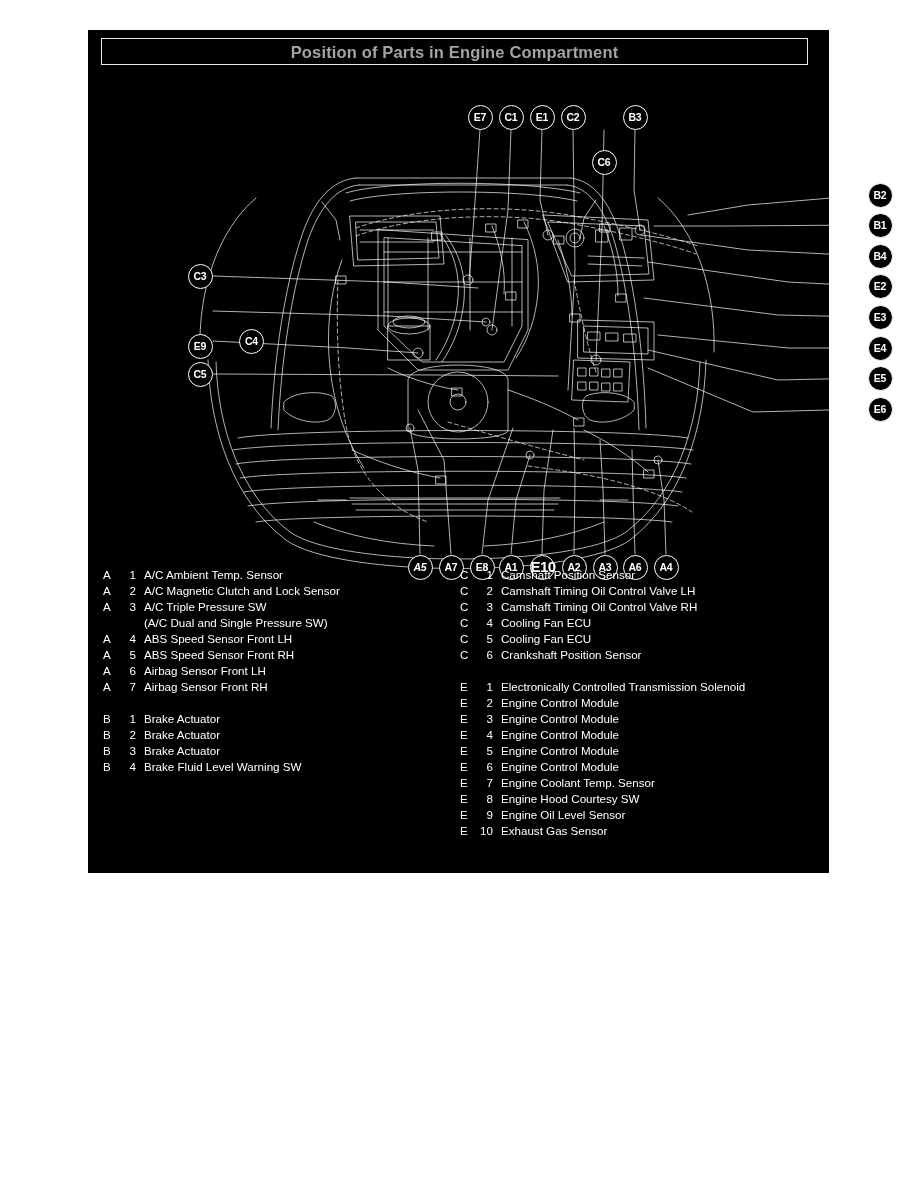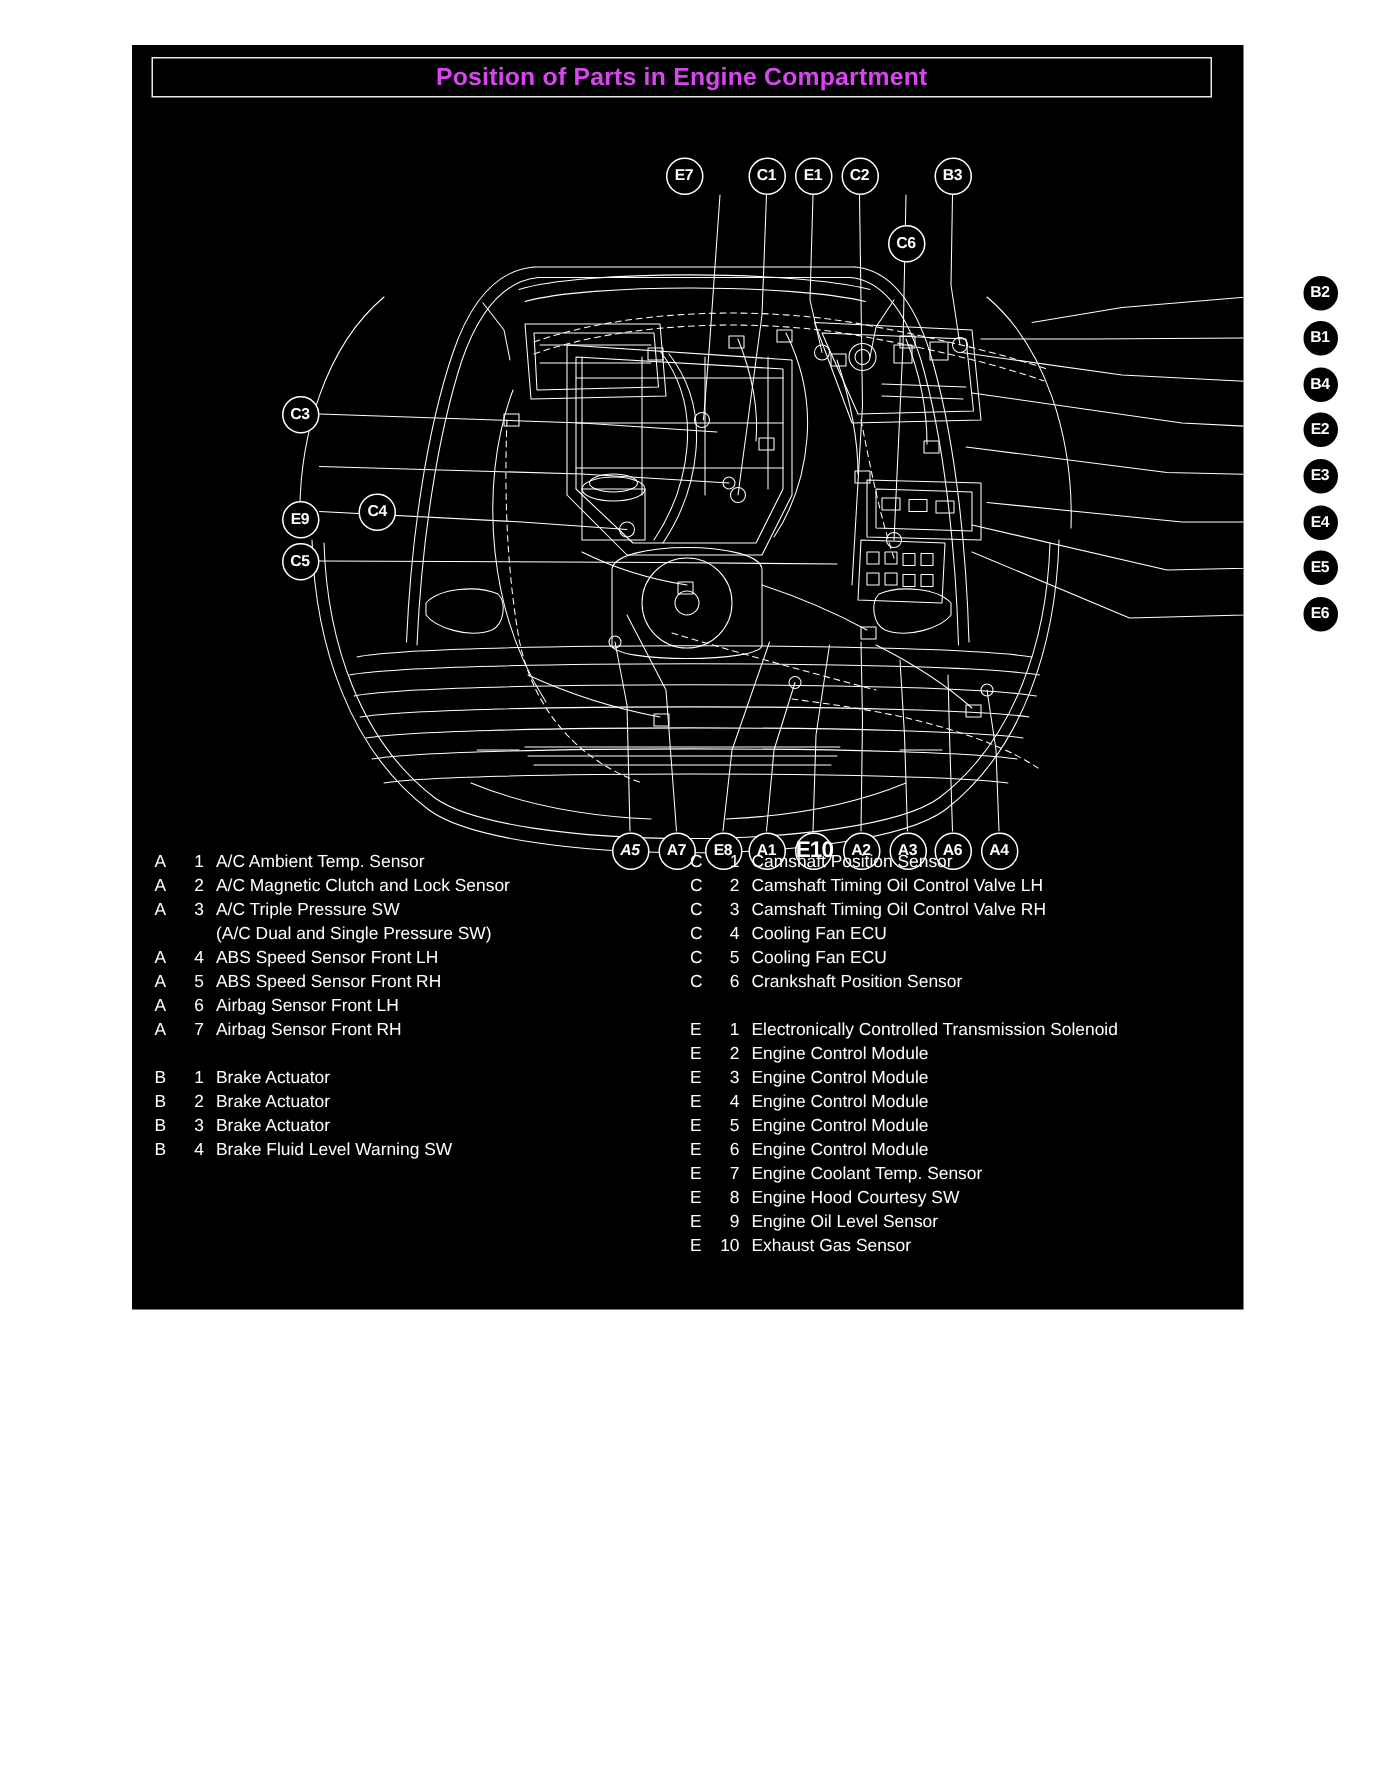--- a/index.html
+++ b/index.html
@@ -36,21 +36,21 @@
     border: 1px solid #e9e9e9;
     box-sizing: border-box;
   }
   .title-text {
     position: absolute;
     left: 0;
     right: 0;
     top: 50%;
     transform: translateY(-50%);
     text-align: center;
-    color: #d946ef;
+    color: #a3a3a3;
     font-size: 16.5px;
     font-weight: bold;
     letter-spacing: 0.15px;
     white-space: nowrap;
   }
 
   
   .stage {
     position: absolute;
     left: 0;
@@ -302,21 +302,21 @@
         <path d="M226 492 C260 506 300 514 346 516"></path>
         <path d="M516 492 C482 506 442 514 396 516"></path>
         <path d="M230 470 L258 470"></path>
         <path d="M512 470 L540 470"></path>
 
       </g>
     </svg>
   </div>
 
   <div>
-    <div class="callout" style="left:368px; top:87px;">E7</div>
+    <div class="callout" style="left:392px; top:87px;">E7</div>
     <div class="callout" style="left:423px; top:87px;">C1</div>
     <div class="callout" style="left:454px; top:87px;">E1</div>
     <div class="callout" style="left:485px; top:87px;">C2</div>
     <div class="callout" style="left:516px; top:87px;margin-top:33px;">C6</div>
     <div class="callout" style="left:547px; top:87px;">B3</div>
   </div>
 
   <div>
     <div class="callout" style="left:792px; top:165px;">B2</div>
     <div class="callout" style="left:792px; top:195px;">B1</div>

